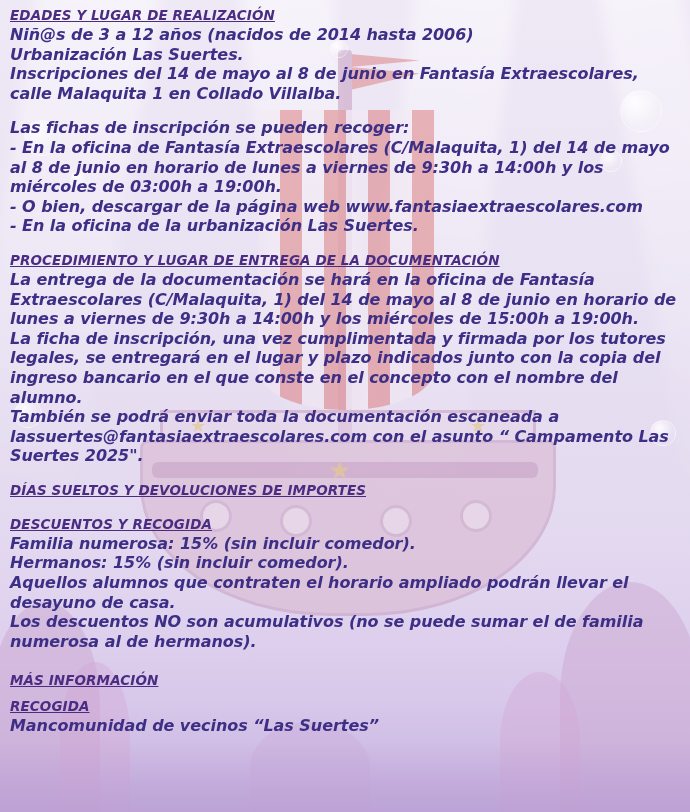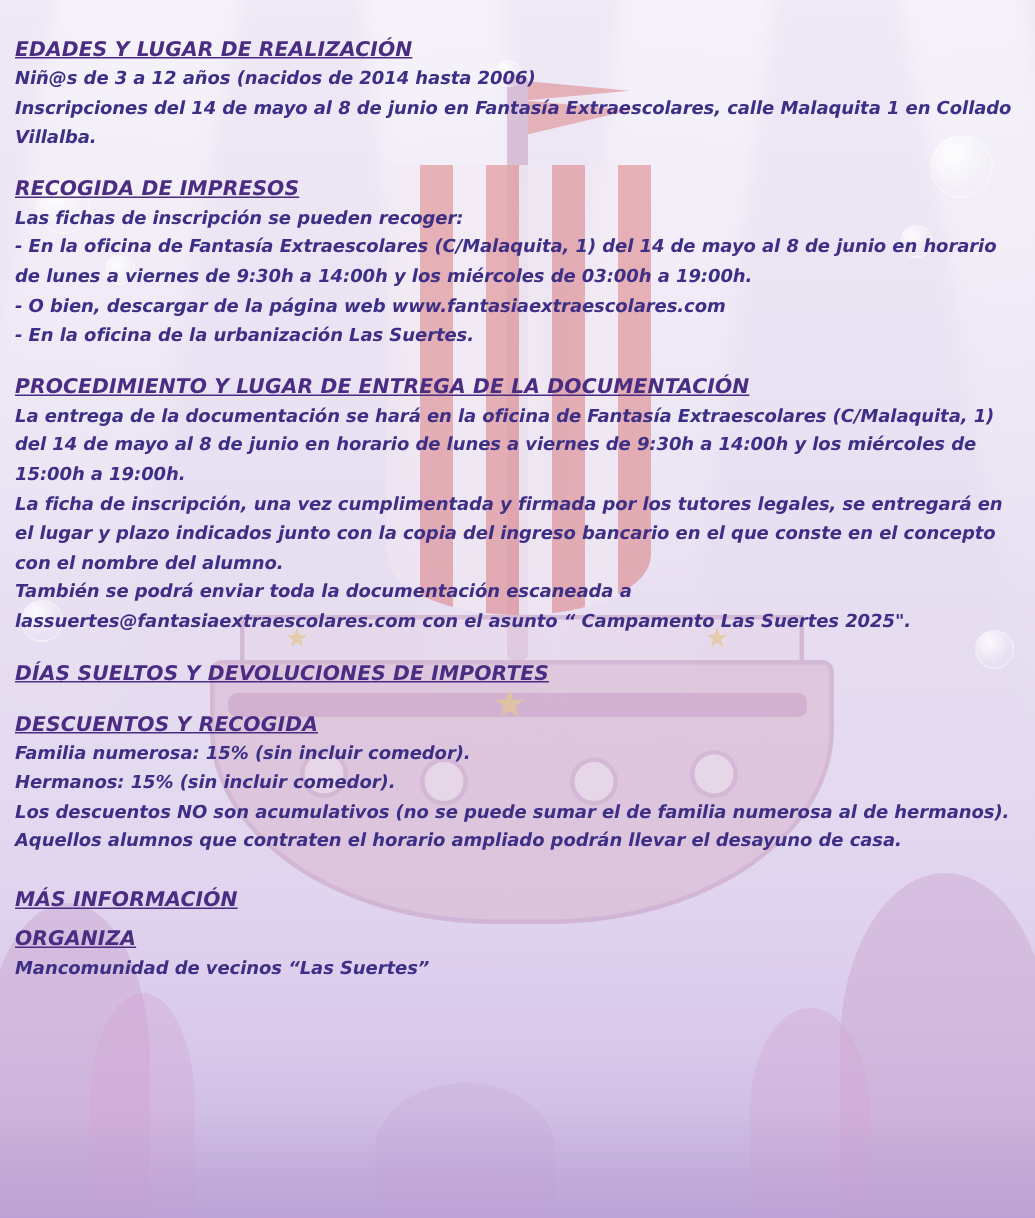--- a/index.html
+++ b/index.html
@@ -147,40 +147,40 @@
     bottom: 0;
     width: 690px;
     height: 70px;
     background: linear-gradient(180deg, rgba(206,182,224,0.0), rgba(186,158,212,0.75));
   }
 
   
   #content {
     position: absolute;
     inset: 0;
-    padding: 24px 10px 0 10px;
+    padding: 6px 10px 0 10px;
     box-sizing: border-box;
   }
   .sec {
     margin-bottom: 2px;
   }
   .sec-title {
     color: #4a2c82;
     font-weight: bold;
     font-style: italic;
     font-size: 13.5px;
     text-decoration: underline;
     line-height: 19px;
     letter-spacing: 0.1px;
   }
   .line {
     color: #3d2f86;
     font-weight: bold;
     font-style: italic;
-    font-size: 12px;
+    font-size: 16px;
     line-height: 19.6px;
     letter-spacing: -0.05px;
   }
   .gap {
     height: 13px;
   }
   .gap-sm {
     height: 5px;
   }
 </style>
@@ -225,27 +225,27 @@
     <div class="coral" style="left:500px; width:80px; height:140px; background:#d2a8d4; opacity:0.4;"></div>
     <div class="coral" style="left:250px; width:120px; height:90px; background:#c9a8d8; opacity:0.35;"></div>
     <div class="sand"></div>
   </div>
 
   <div id="content">
 
     <div class="sec">
       <div class="sec-title">EDADES Y LUGAR DE REALIZACIÓN</div>
       <div class="line">Niñ@s de 3 a 12 años (nacidos de 2014 hasta 2006)</div>
+      <div class="line">Urbanización Las Suertes.</div>
       <div class="line">Inscripciones del 14 de mayo al 8 de junio en Fantasía Extraescolares, calle Malaquita 1 en Collado Villalba.</div>
     </div>
 
     <div class="gap"></div>
 
     <div class="sec">
-      <div class="sec-title">RECOGIDA DE IMPRESOS</div>
       <div class="line">Las fichas de inscripción se pueden recoger:</div>
       <div class="line">- En la oficina de Fantasía Extraescolares (C/Malaquita, 1) del 14 de mayo al 8 de junio en horario de lunes a viernes de 9:30h a 14:00h y los miércoles de 03:00h a 19:00h.</div>
       <div class="line">- O bien, descargar de la página web www.fantasiaextraescolares.com</div>
       <div class="line">- En la oficina de la urbanización Las Suertes.</div>
     </div>
 
     <div class="gap"></div>
 
     <div class="sec">
       <div class="sec-title">PROCEDIMIENTO Y LUGAR DE ENTREGA DE LA DOCUMENTACIÓN</div>
@@ -259,32 +259,32 @@
     <div class="sec">
       <div class="sec-title">DÍAS SUELTOS Y DEVOLUCIONES DE IMPORTES</div>
     </div>
 
     <div class="gap"></div>
 
     <div class="sec">
       <div class="sec-title">DESCUENTOS Y RECOGIDA</div>
       <div class="line">Familia numerosa: 15% (sin incluir comedor).</div>
       <div class="line">Hermanos: 15% (sin incluir comedor).</div>
+      <div class="line">Aquellos alumnos que contraten el horario ampliado podrán llevar el desayuno de casa.</div>
       <div class="line">Los descuentos NO son acumulativos (no se puede sumar el de familia numerosa al de hermanos).</div>
-      <div class="line">Aquellos alumnos que contraten el horario ampliado podrán llevar el desayuno de casa.</div>
     </div>
 
     <div class="gap"></div>
     <div class="gap-sm"></div>
 
     <div class="sec">
       <div class="sec-title">MÁS INFORMACIÓN</div>
     </div>
 
     <div class="gap-sm"></div>
 
     <div class="sec">
-      <div class="sec-title">ORGANIZA</div>
+      <div class="sec-title">RECOGIDA</div>
       <div class="line">Mancomunidad de vecinos “Las Suertes”</div>
     </div>
 
   </div>
 </div>
 
 </body></html>

